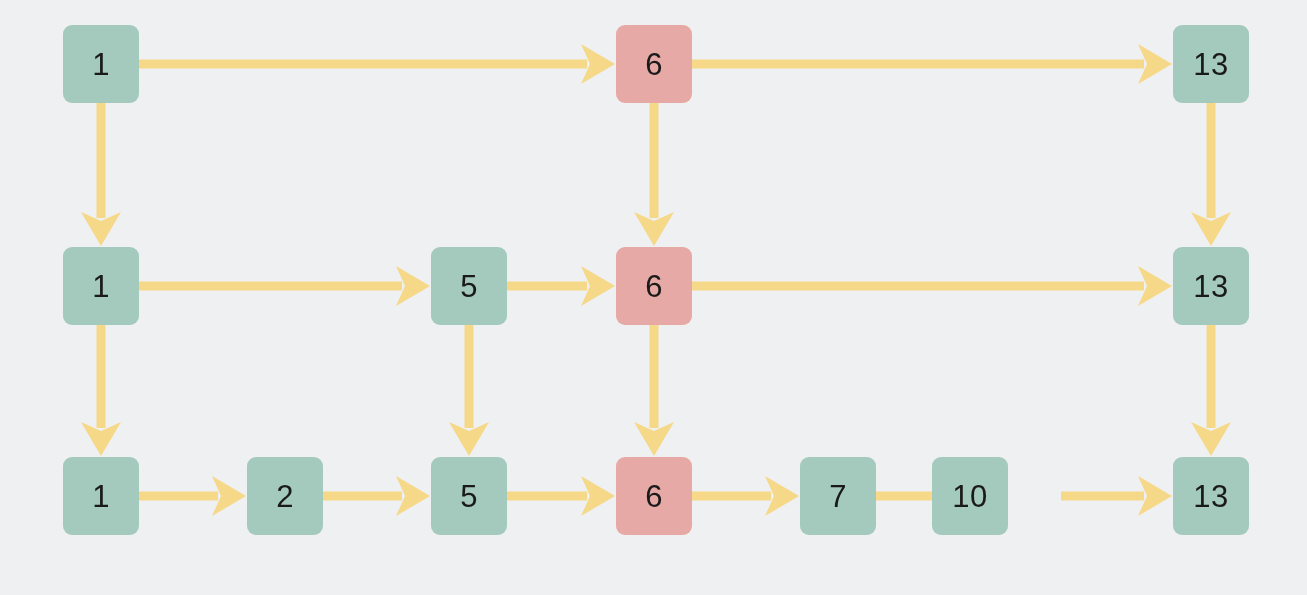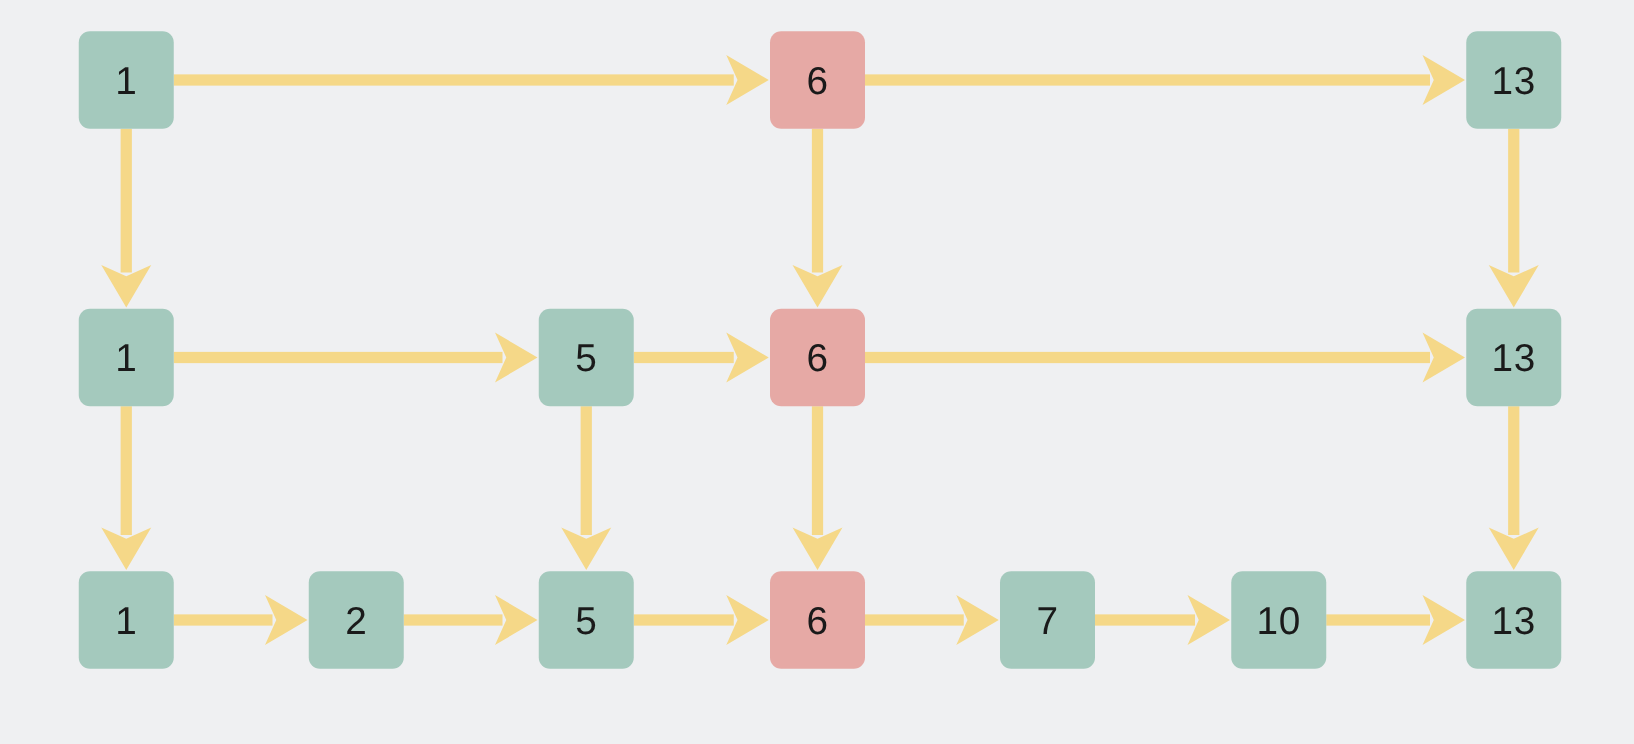--- a/index.html
+++ b/index.html
@@ -150,19 +150,19 @@
     </div>
     <div class="node node-green" style="left: 431px; top: 457px; width: 76px; height: 78px;">
       <span>5</span>
     </div>
     <div class="node node-red" style="left: 616px; top: 457px; width: 76px; height: 78px;">
       <span>6</span>
     </div>
     <div class="node node-green" style="left: 800px; top: 457px; width: 76px; height: 78px;">
       <span>7</span>
     </div>
-    <div class="node node-green" style="left: 985px; top: 457px; width: 76px; height: 78px;">
+    <div class="node node-green" style="left: 932px; top: 457px; width: 76px; height: 78px;">
       <span>10</span>
     </div>
     <div class="node node-green" style="left: 1173px; top: 457px; width: 76px; height: 78px;">
       <span>13</span>
     </div>
   </div>
 
 </body></html>

